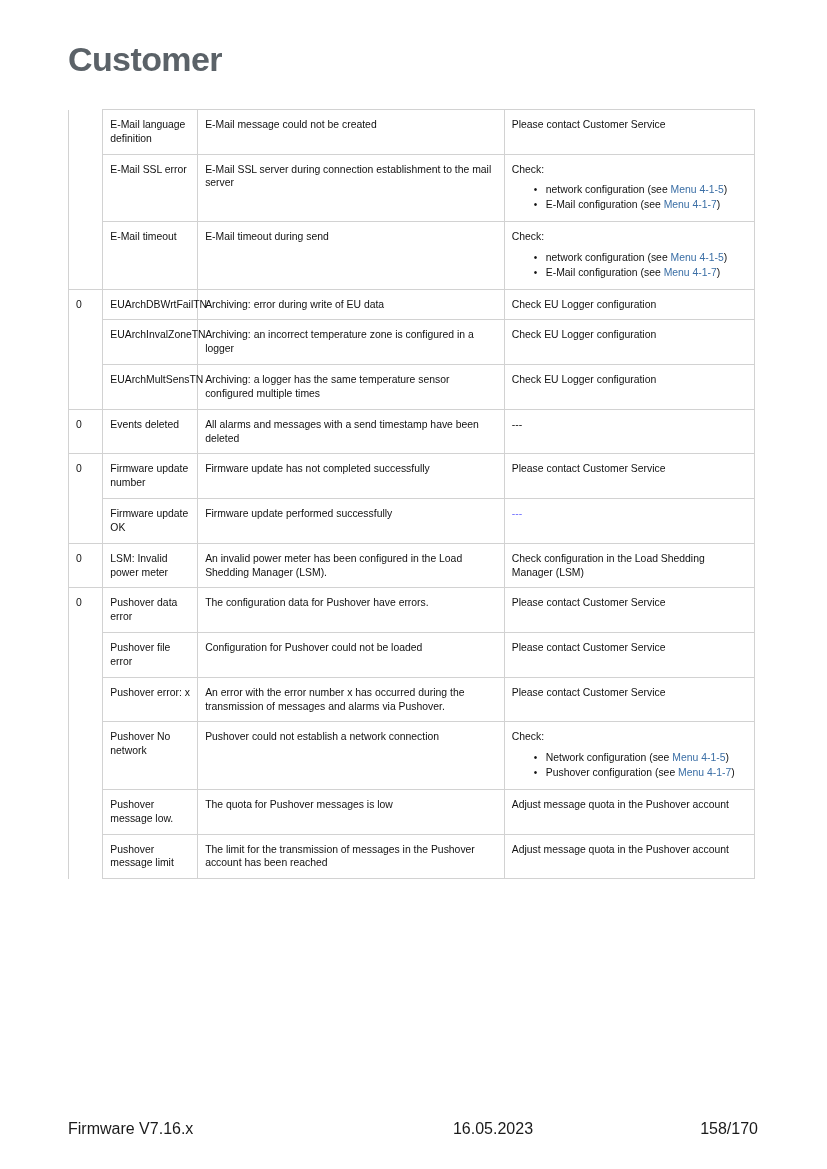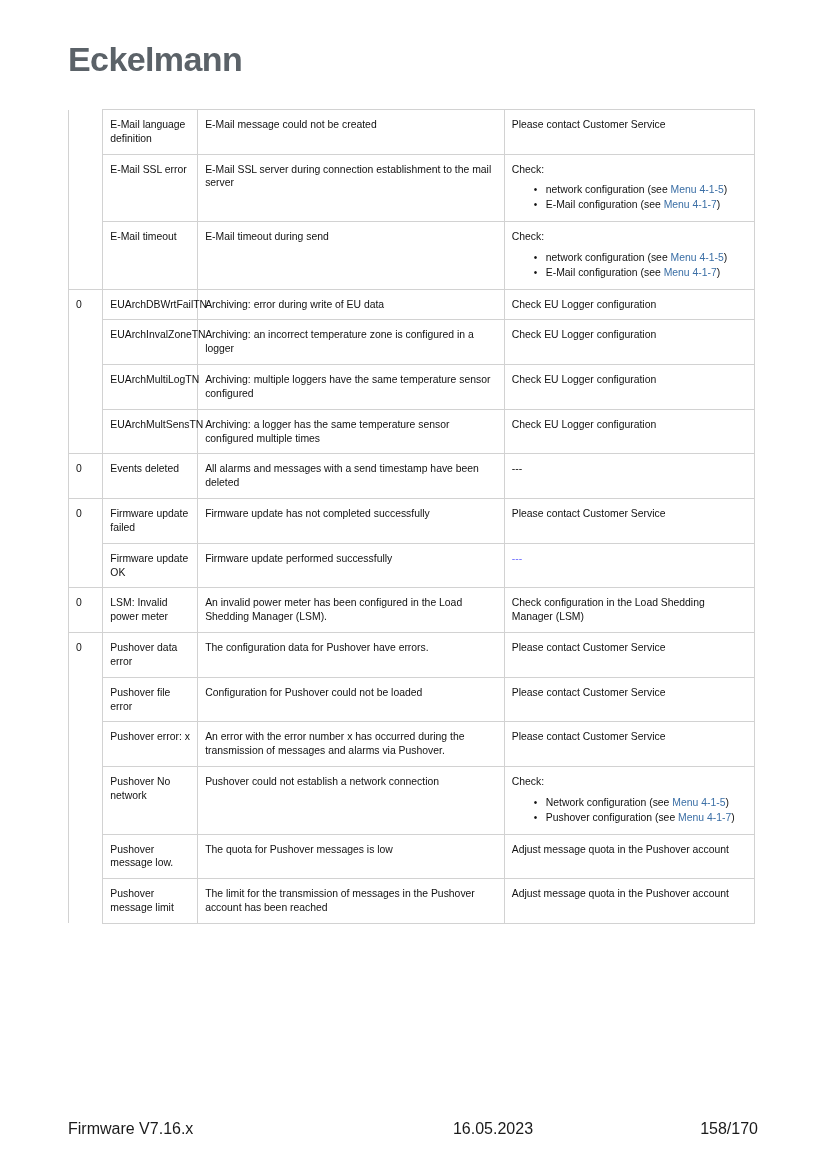--- a/index.html
+++ b/index.html
@@ -118,21 +118,21 @@
   }
   .footer .f-left { flex: 0 0 280px; text-align: left; }
   .footer .f-mid  { flex: 1 1 auto; text-align: center; }
   .footer .f-right{ flex: 0 0 120px; text-align: right; }
 </style>
 </head>
 <body>
 
 <div class="page">
 
-  <div class="brand">Eckelmann</div>
+  <div class="brand">Customer</div>
 
   <div class="table-wrap">
     <table class="msgtable">
       <tbody>
           <tr>
             <td class="c-code nb-top nb-bottom"></td>
             <td class="c-name">E-Mail language definition</td>
             <td class="c-desc">E-Mail message could not be created</td>
             <td class="c-action">
               <div class="cell-p">Please contact Customer Service</div>
@@ -172,46 +172,38 @@
           </tr>
           <tr>
             <td class="c-code nb-top nb-bottom"></td>
             <td class="c-name">EUArchInvalZoneTN</td>
             <td class="c-desc">Archiving: an incorrect temperature zone is configured in a logger</td>
             <td class="c-action">
               <div class="cell-p">Check EU Logger configuration</div>
             </td>
           </tr>
           <tr>
-            <td class="c-code nb-top nb-bottom"></td>
-            <td class="c-name">EUArchMultiLogTN</td>
-            <td class="c-desc">Archiving: multiple loggers have the same temperature sensor configured</td>
-            <td class="c-action">
-              <div class="cell-p">Check EU Logger configuration</div>
-            </td>
-          </tr>
-          <tr>
             <td class="c-code nb-top"></td>
             <td class="c-name">EUArchMultSensTN</td>
             <td class="c-desc">Archiving: a logger has the same temperature sensor configured multiple times</td>
             <td class="c-action">
               <div class="cell-p">Check EU Logger configuration</div>
             </td>
           </tr>
           <tr>
             <td class="c-code">0</td>
             <td class="c-name">Events deleted</td>
             <td class="c-desc">All alarms and messages with a send timestamp have been deleted</td>
             <td class="c-action">
               <div class="cell-p">---</div>
             </td>
           </tr>
           <tr>
             <td class="c-code nb-bottom">0</td>
-            <td class="c-name">Firmware update failed</td>
+            <td class="c-name">Firmware update number</td>
             <td class="c-desc">Firmware update has not completed successfully</td>
             <td class="c-action">
               <div class="cell-p">Please contact Customer Service</div>
             </td>
           </tr>
           <tr>
             <td class="c-code nb-top"></td>
             <td class="c-name">Firmware update OK</td>
             <td class="c-desc">Firmware update performed successfully</td>
             <td class="c-action">

